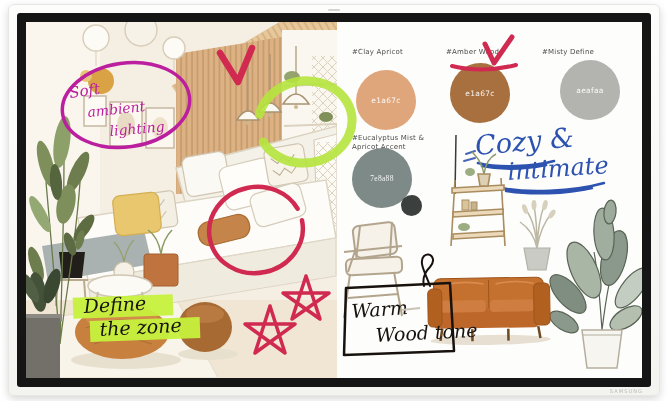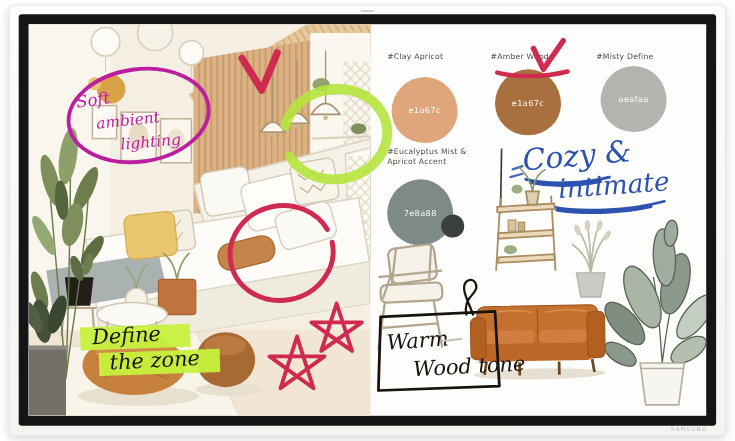--- a/index.html
+++ b/index.html
@@ -19,22 +19,22 @@
   .overlay{position:absolute;left:0;top:0;z-index:3;pointer-events:none;}
   
   .swatch{position:absolute;z-index:2;width:100px;}
   .swatch-label{font-size:7px;line-height:9px;color:#4c4c4c;letter-spacing:.2px;white-space:nowrap;}
   .swatch-circle{position:absolute;width:60px;height:60px;border-radius:51% 49% 50% 50%/52% 53% 47% 48%;
           display:flex;align-items:center;justify-content:center;text-align:center;}
   .swatch-hex{font-size:7.5px;color:rgba(255,255,255,.93);letter-spacing:.3px;}
   .accent-circle{position:absolute;width:21px;height:21px;border-radius:52% 48% 50% 50%/50% 52% 48% 50%;}
   .sw1{left:326px;top:26px;} .sw1 .swatch-circle{left:4px;top:22px;}
   .sw2{left:420px;top:26px;} .sw2 .swatch-circle{left:4px;top:15px;}
-  .sw3{left:516px;top:26px;} .sw3 .swatch-circle{left:4px;top:12px;}
-  .sw4{left:326px;top:112px;} .sw4 .swatch-circle{left:0px;top:29px;} .sw4 .accent-circle{left:49px;top:61px;}
+  .sw3{left:516px;top:26px;} .sw3 .swatch-circle{left:18px;top:12px;}
+  .sw4{left:326px;top:112px;} .sw4 .swatch-circle{left:0px;top:14px;font-family:Liberation Serif, serif;} .sw4 .accent-circle{left:49px;top:61px;}
   text{font-family:"DejaVu Serif",serif;}
 </style>
 </head>
 <body>
 
 <div class="stage">
  <div class="device">
   <div class="bezel-mark"></div>
   <div class="frame">
    <div class="screen">

